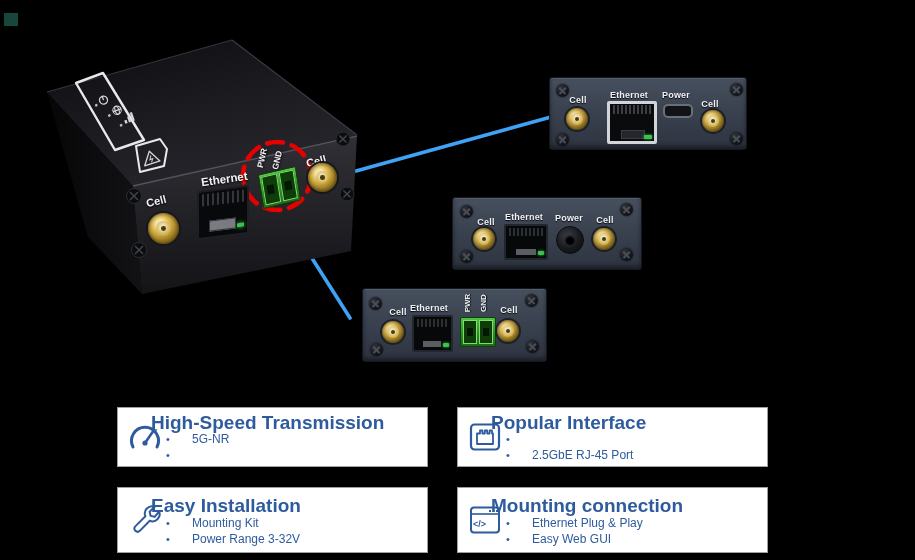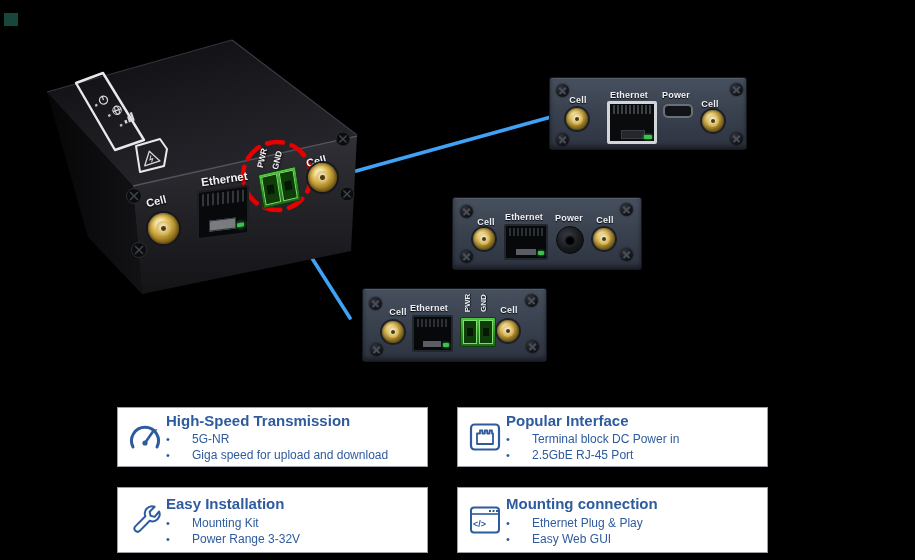--- a/index.html
+++ b/index.html
@@ -73,21 +73,21 @@
          background:radial-gradient(circle at 40% 35%, #383c43, #17191d 55%, #0a0b0d);}
   .barrel::after{content:"";position:absolute;inset:8px;border-radius:50%;background:#000;
          box-shadow:inset 0 1px 2px #3a3e45;}
   .tblock-s{position:absolute;background:linear-gradient(180deg,#4fc23f,#2c8f23 55%,#1d6a17);
          border:1px solid #0f3f0c;border-radius:2px;display:flex;gap:2px;padding:2px;}
 
   
   .feature-box{position:absolute;width:309px;background:#ffffff;border:1px solid #9aa0a6;z-index:5;}
   .fb-icon{position:absolute;left:8px;top:50%;transform:translateY(-50%);width:38px;height:38px;
          display:flex;align-items:center;justify-content:center;}
-  .fb-title{position:absolute;left:48px;font-size:15px;font-weight:bold;color:#2E5B9E;white-space:nowrap;}
+  .fb-title{position:absolute;left:33px;font-size:19px;font-weight:bold;color:#2E5B9E;white-space:nowrap;}
   .fb-bullets{position:absolute;left:48px;right:6px;}
   .fb-b{display:flex;font-size:12px;line-height:15.5px;color:#2E5B9E;white-space:nowrap;}
   .fb-b .b-dot{display:inline-block;width:26px;flex:none;font-size:11px;}
 </style>
 </head>
 <body>
 
 <div id="canvas">
 
   <div class="corner-chip"></div>
@@ -269,37 +269,35 @@
       </svg>
     </div>
     <div class="fb-title" style="top:4px;">High-Speed Transmission</div>
     <div class="fb-bullets" style="top:24px;">
       <div class="fb-b">
           <span class="b-dot">•</span>
           <span>5G-NR</span>
         </div>
       <div class="fb-b">
           <span class="b-dot">•</span>
-          <span>Giga speed for upload and download</span>
         </div>
     </div>
   </div>
 
   <div class="feature-box" style="left:457px;top:407px;height:58px;">
     <div class="fb-icon">
       <svg width="32" height="32" viewBox="0 0 32 32">
         <rect x="2" y="3.5" width="28" height="25" rx="3.5" fill="none" stroke="#2E5B9E" stroke-width="2.2"></rect>
         <path d="M8 23 V12.5 h3 v-3 h2.4 v3 h2.4 v-3 h2.4 v3 h2.4 v-3 h2.4 v3 h1 V23 z" fill="none" stroke="#2E5B9E" stroke-width="1.8" stroke-linejoin="round"></path>
       </svg>
     </div>
     <div class="fb-title" style="top:4px;">Popular Interface</div>
     <div class="fb-bullets" style="top:24px;">
       <div class="fb-b">
           <span class="b-dot">•</span>
-          <span>Terminal block DC Power in</span>
         </div>
       <div class="fb-b">
           <span class="b-dot">•</span>
           <span>2.5GbE RJ-45 Port</span>
         </div>
     </div>
   </div>
 
   <div class="feature-box" style="left:117px;top:487px;height:64px;">
     <div class="fb-icon">

